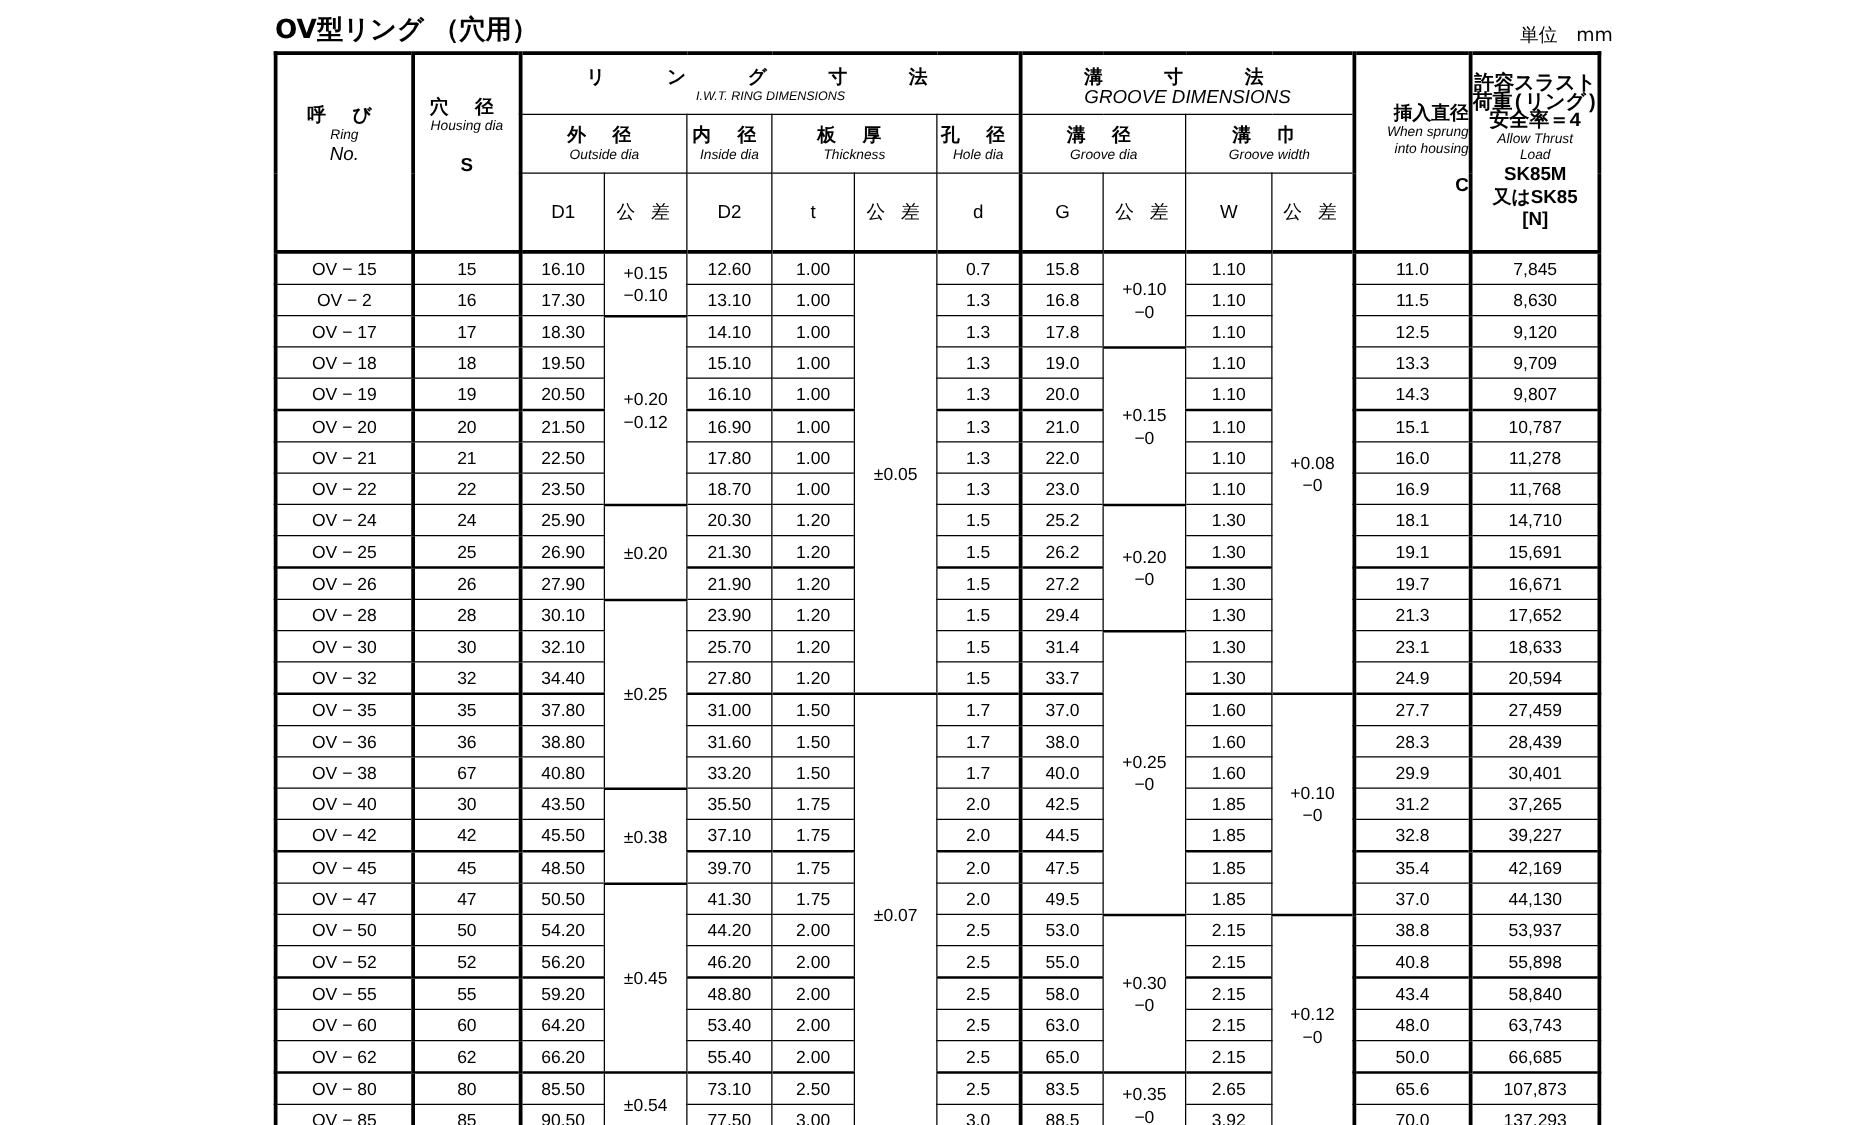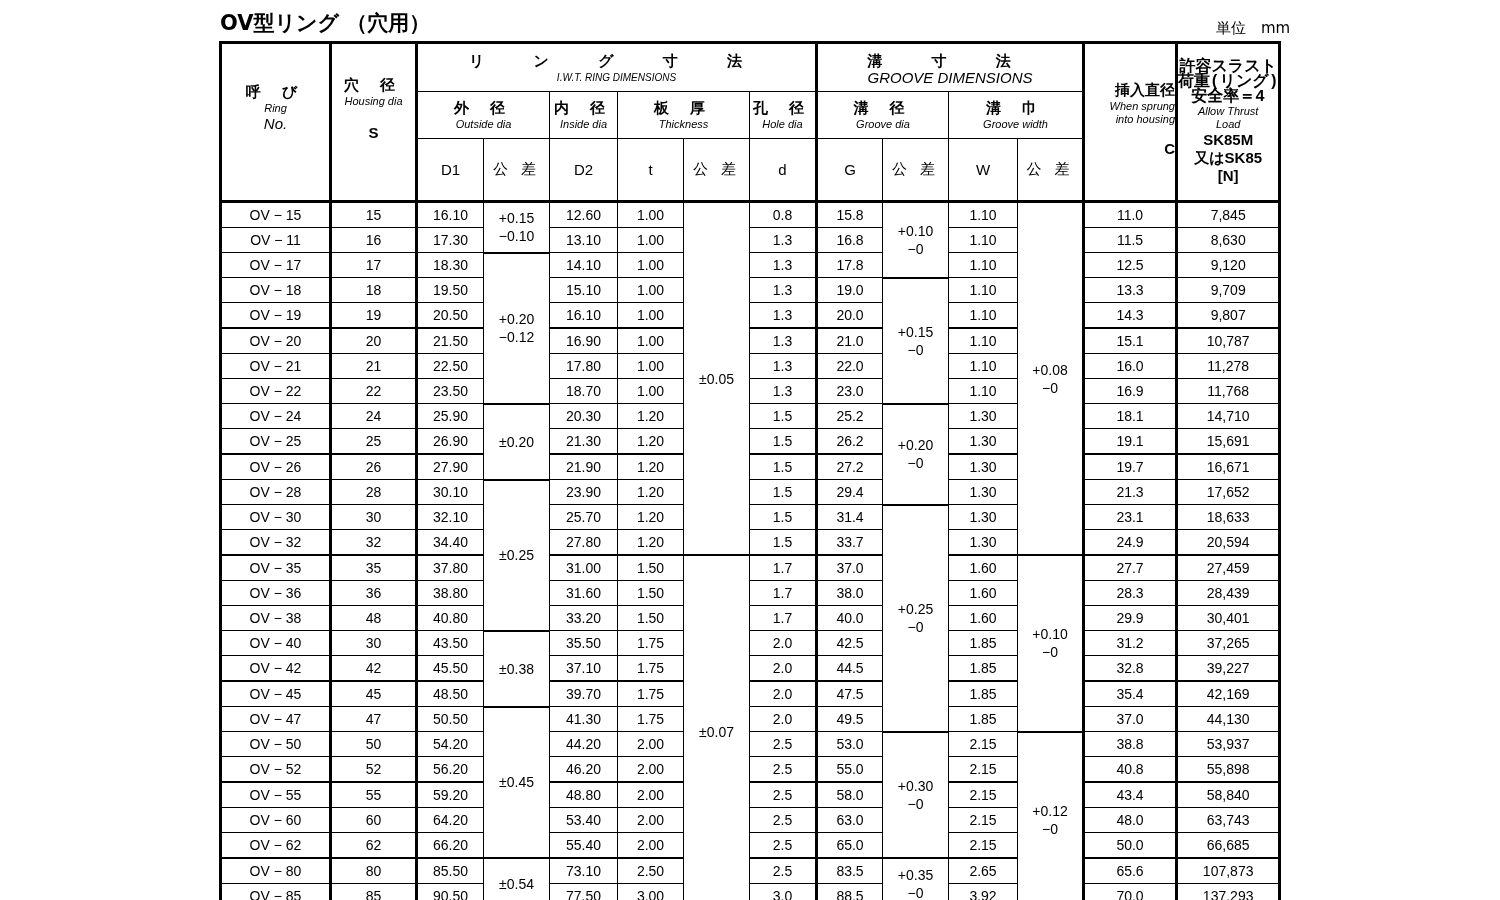--- a/index.html
+++ b/index.html
@@ -139,36 +139,36 @@
         <td class="c ">16.10</td>
         <td rowspan="2" class="tol ">
           <span>+0.15</span>
           <span>−0.10</span>
         </td>
         <td class="c ">12.60</td>
         <td class="c ">1.00</td>
         <td rowspan="14" class="tol ">
           <span>±0.05</span>
         </td>
-        <td class="c thick-r">0.8</td>
+        <td class="c thick-r">0.7</td>
         <td class="c ">15.8</td>
         <td rowspan="3" class="tol ">
           <span>+0.10</span>
           <span>−0</span>
         </td>
         <td class="c ">1.10</td>
         <td rowspan="14" class="tol thick-r">
           <span>+0.08</span>
           <span>−0</span>
         </td>
         <td class="c thick-r">11.0</td>
         <td class="c ">7,845</td>
       </tr>
       <tr>
-        <td class="c thick-r">OV − 11</td>
+        <td class="c thick-r">OV − 2</td>
         <td class="c thick-r">16</td>
         <td class="c ">17.30</td>
         <td class="c ">13.10</td>
         <td class="c ">1.00</td>
         <td class="c thick-r">1.3</td>
         <td class="c ">16.8</td>
         <td class="c ">1.10</td>
         <td class="c thick-r">11.5</td>
         <td class="c ">8,630</td>
       </tr>
@@ -364,21 +364,21 @@
         <td class="c ">31.60</td>
         <td class="c ">1.50</td>
         <td class="c thick-r">1.7</td>
         <td class="c ">38.0</td>
         <td class="c ">1.60</td>
         <td class="c thick-r">28.3</td>
         <td class="c ">28,439</td>
       </tr>
       <tr>
         <td class="c thick-r">OV − 38</td>
-        <td class="c thick-r">48</td>
+        <td class="c thick-r">67</td>
         <td class="c ">40.80</td>
         <td class="c ">33.20</td>
         <td class="c ">1.50</td>
         <td class="c thick-r">1.7</td>
         <td class="c ">40.0</td>
         <td class="c ">1.60</td>
         <td class="c thick-r">29.9</td>
         <td class="c ">30,401</td>
       </tr>
       <tr>

